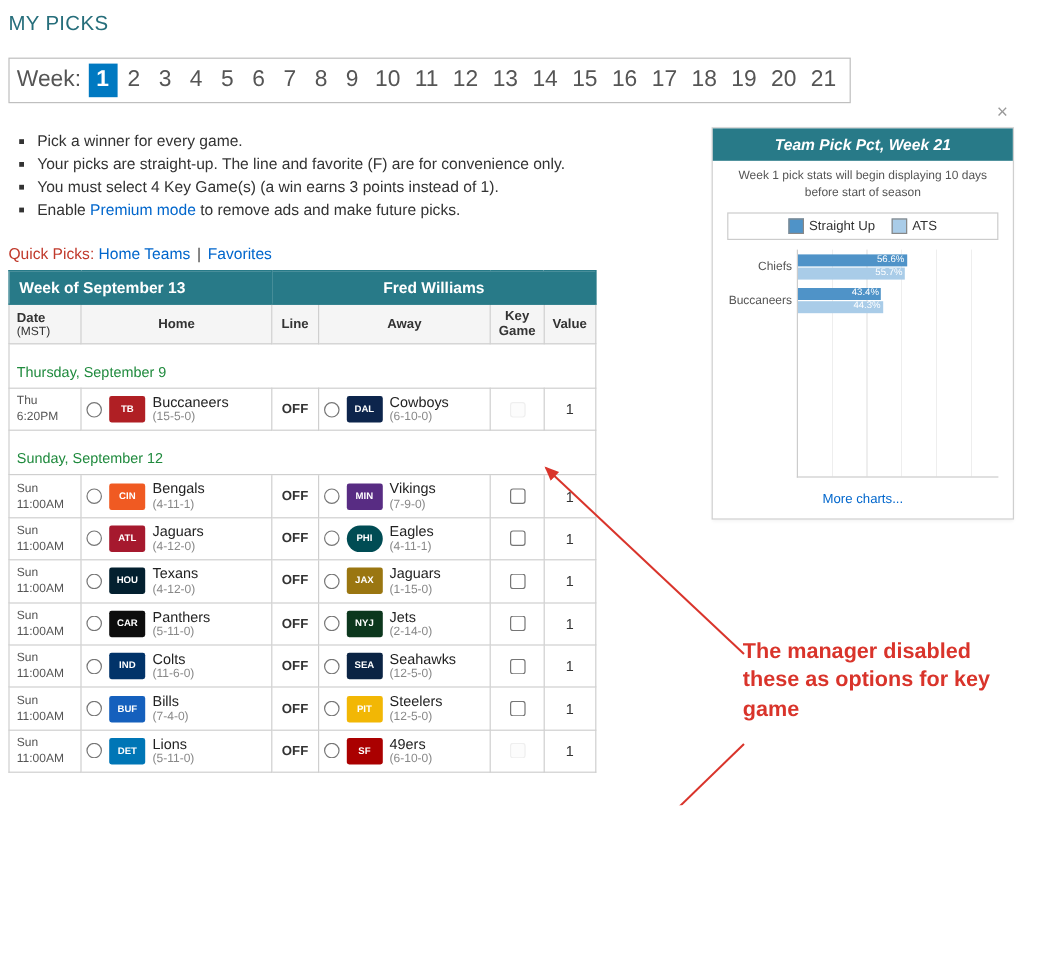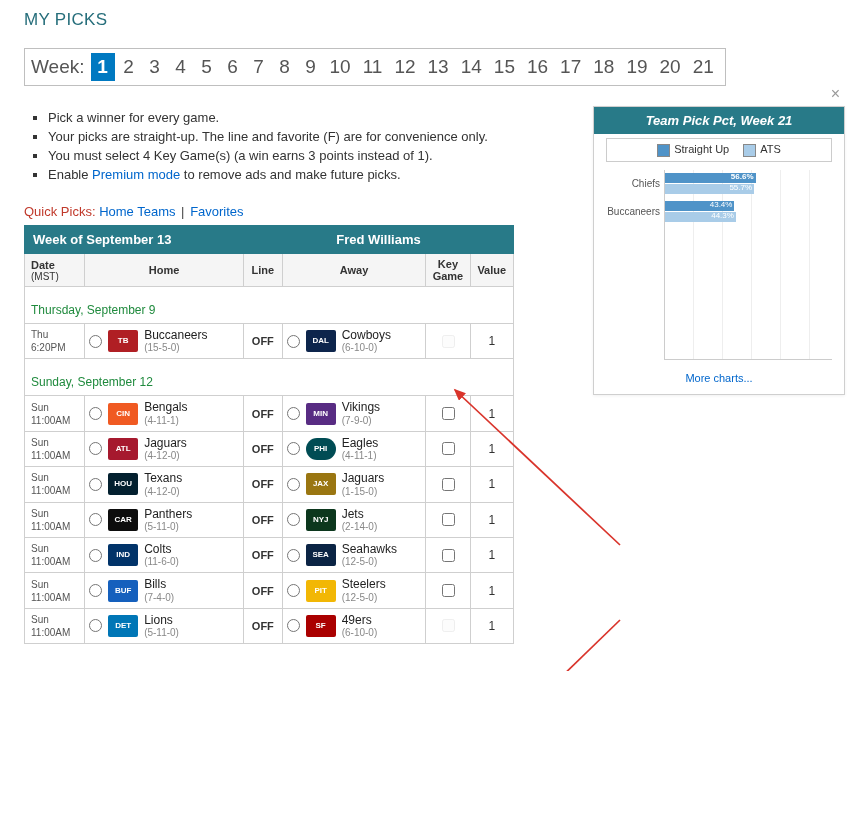--- a/index.html
+++ b/index.html
@@ -1,16 +1,16 @@
 <!DOCTYPE html>
 <html><head>
 <meta charset="utf-8">
 <style>
   html,body{margin:0;padding:0;font-family:"Segoe UI",Arial,sans-serif;font-size:13px;color:#333;background:#fff}
-  .page{width:867px;height:671px;position:relative;padding:10px 24px;box-sizing:border-box;overflow:hidden}
+  .page{width:867px;height:671px;position:relative;padding:10px 7px;box-sizing:border-box;overflow:hidden}
   h1.page-title{color:#266e7b;font-size:17px;font-weight:400;letter-spacing:.3px;margin:0 0 18px 0}
   
   .week-row{border:1px solid #bfbfbf;padding:4px 6px;display:flex;align-items:center;gap:2px;width:fit-content;font-size:19px;color:#555;margin-bottom:24px}
   .week-row .lbl{margin-right:4px}
   .week-cell{min-width:14px;padding:3px 5px;text-align:center;color:#555;cursor:pointer}
   .week-cell.active{background:#0079c1;color:#fff;font-weight:700}
   
   ul.rules{margin:0 0 22px 24px;padding:0;list-style:square;color:#333}
   ul.rules li{margin:4px 0;font-size:13px}
   ul.rules a{color:#0066cc;text-decoration:none}
@@ -343,51 +343,53 @@
           </td>
           <td class="key"><input type="checkbox" class="key-cb disabled" disabled="" style=""></td>
           <td class="val">1</td>
         </tr>
       </tbody>
 </table>
 
 <div class="chart-panel">
   <span class="chart-close">×</span>
   <div class="chart-title">Team Pick Pct, Week 21</div>
+  <div class="chart-note">Week 1 pick stats will begin displaying 10 days before start of season</div>
   <div class="chart-legend">
     <span><span class="sw su"></span><span>Straight Up</span></span>
     <span><span class="sw ats"></span><span>ATS</span></span>
   </div>
   <div class="bars-wrap">
     <div class="bars-labels" id="bar-labels">
           <div>Chiefs</div>
           <div>Buccaneers</div>
         </div>
     <div class="bars-area" id="bar-area">
           <div class="pair" style="top: 0px;">
-            <div class="bar" style="width: 90.56px; font-weight: bold;">
+            <div class="bar" style="width: 90.56px;">
               <span class="pct">56.6%</span>
             </div>
             <div class="bar ats" style="width: 89.12px;">
               <span class="pct">55.7%</span>
             </div>
           </div>
           <div class="pair" style="top: 28px;">
             <div class="bar" style="width: 69.44px;">
               <span class="pct">43.4%</span>
             </div>
             <div class="bar ats" style="width: 70.88px;">
               <span class="pct">44.3%</span>
             </div>
           </div>
         </div>
   </div>
   <a href="#" class="more-charts">More charts...</a>
 </div>
 
+<div class="annot">The manager disabled these as options for key game</div>
 <svg class="arrows">
   <defs>
         <marker id="ah" markerWidth="8" markerHeight="8" refX="6" refY="3" orient="auto">
           <path d="M0,0 L7,3 L0,6 Z" fill="#d9342b"></path>
         </marker>
       </defs>
   <line x1="620" y1="545" x2="455" y2="390" stroke="#d9342b" stroke-width="1.7" marker-end="url(#ah)"></line>
   <line x1="620" y1="620" x2="455" y2="780" stroke="#d9342b" stroke-width="1.7" marker-end="url(#ah)"></line>
 </svg>
 

